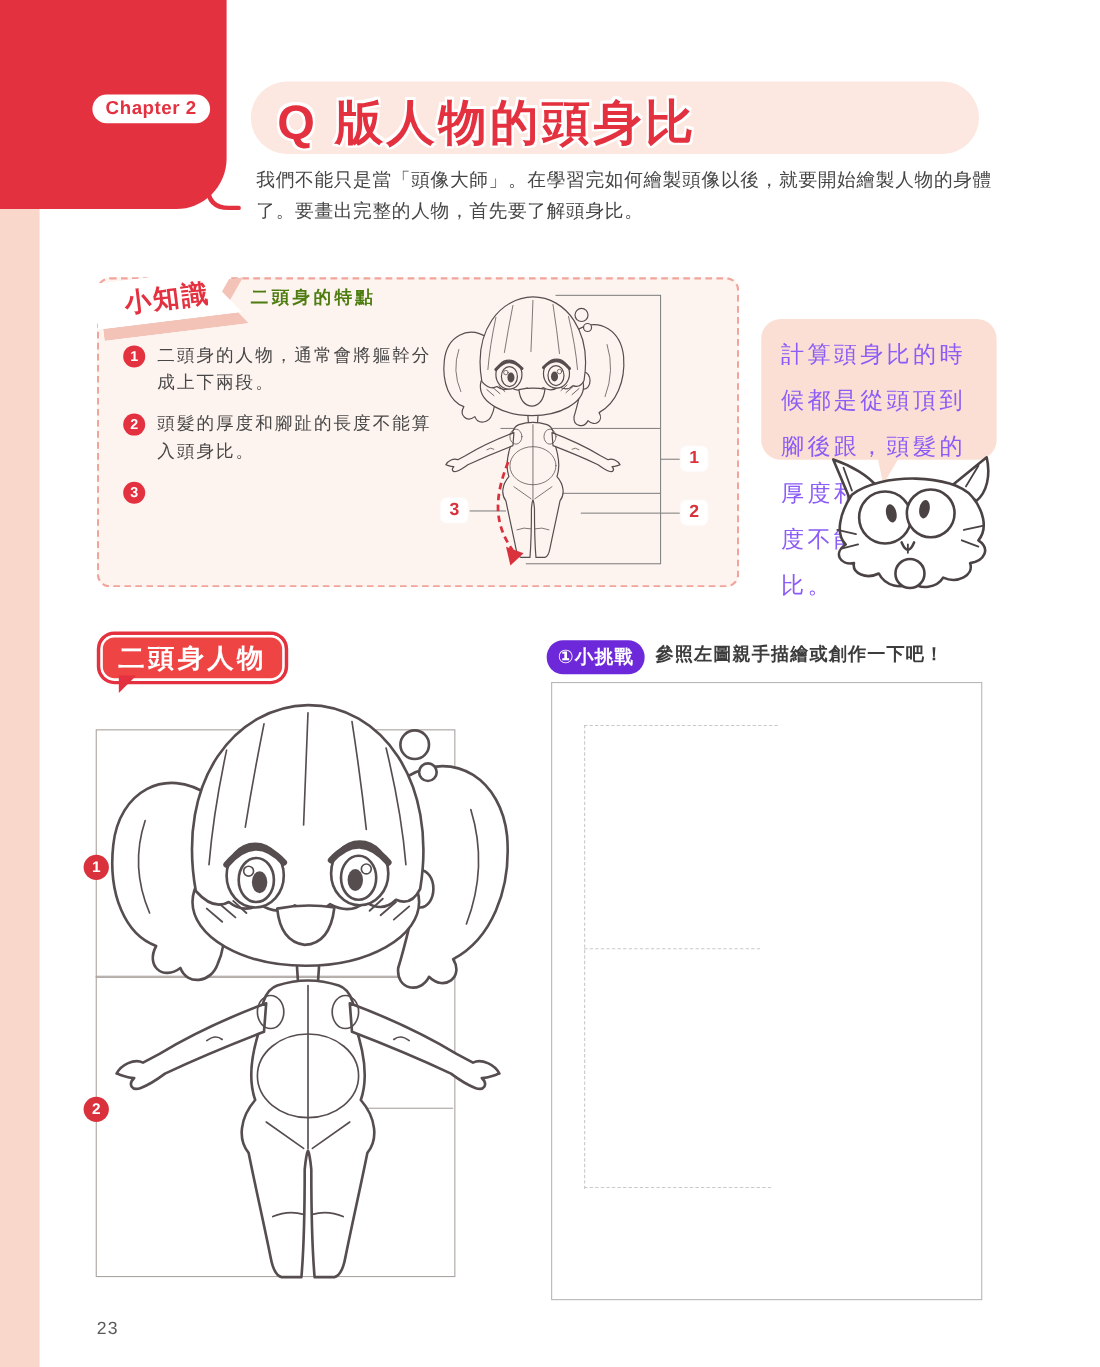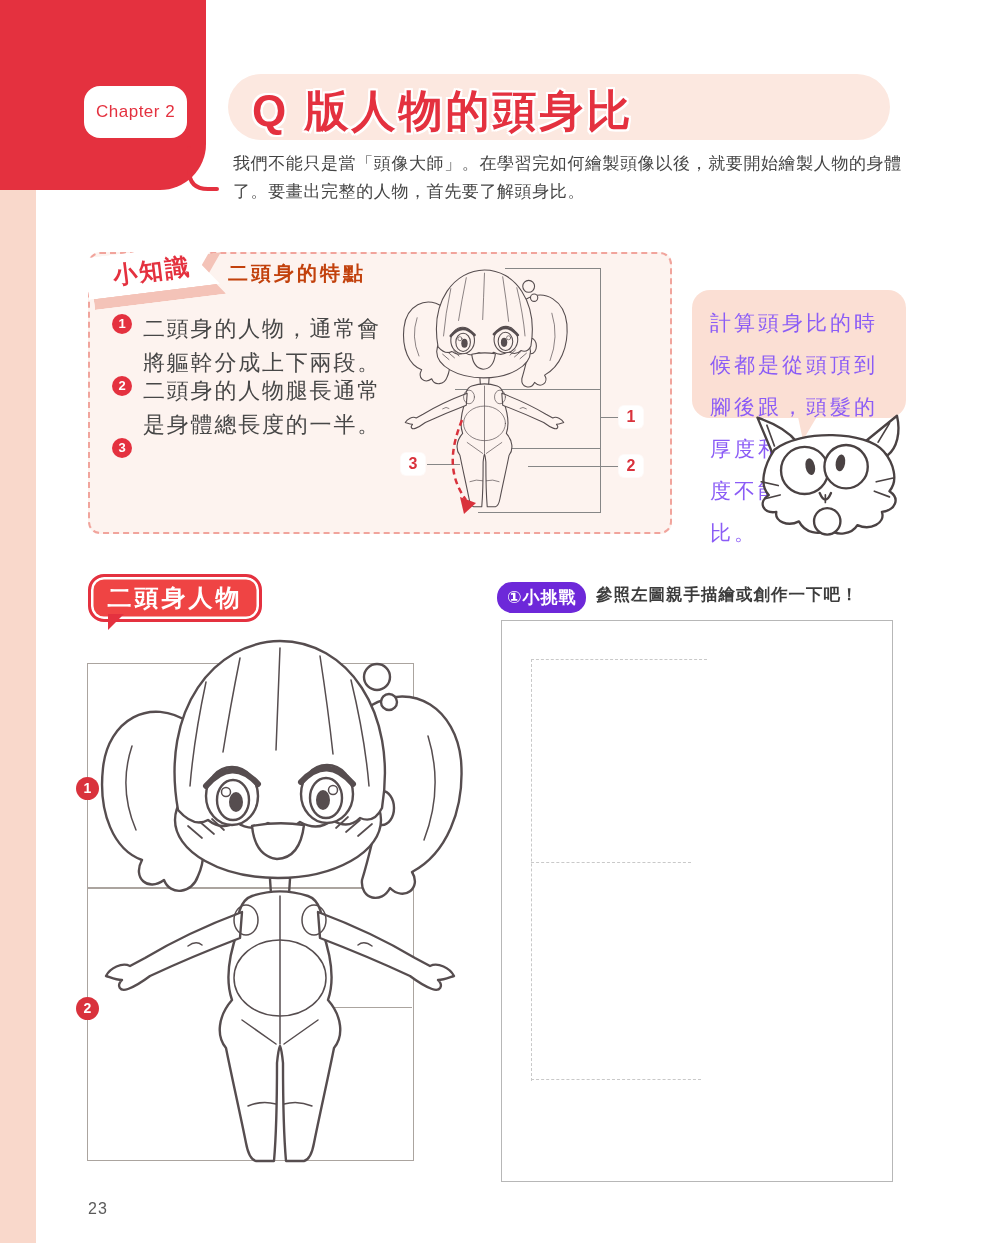--- a/index.html
+++ b/index.html
@@ -5,41 +5,41 @@
   html,body{margin:0;padding:0;background:#fff;}
   #page{
     position:relative;width:1000px;height:1243px;background:#ffffff;overflow:hidden;
     font-family:"Liberation Sans","DejaVu Sans",sans-serif;color:#4a4a4a;
   }
   .abs{position:absolute;}
   
   .left-strip{left:0;top:0;width:36px;height:1243px;background:#f9d8cb;}
   
   .chapter-box{left:0;top:0;width:206px;height:190px;background:#e4313f;border-radius:0 0 46px 0;}
-  .chapter-pill{left:84px;top:86px;background:#fff;color:#e4313f;font-weight:normal;font-size:17px;
-    padding:16px 12px;border-radius:16px;letter-spacing:0.5px;}
+  .chapter-pill{left:84px;top:86px;background:#fff;color:#e4313f;font-weight:bold;font-size:17px;
+    padding:3px 12px;border-radius:16px;letter-spacing:0.5px;}
   .section-num{left:82px;top:108px;color:#fff;font-weight:bold;font-size:56px;letter-spacing:1px;}
   
   .title-banner{left:228px;top:74px;width:662px;height:66px;background:#fce8e0;border-radius:33px;}
   .page-title{left:252px;top:82px;font-size:44px;font-weight:bold;color:#e4313f;letter-spacing:3px;
     text-shadow:2px 0 0 #fff,-2px 0 0 #fff,0 2px 0 #fff,0 -2px 0 #fff,2px 2px 0 #fff,-2px -2px 0 #fff,2px -2px 0 #fff,-2px 2px 0 #fff;}
   .intro{left:233px;top:150px;width:682px;font-size:17px;line-height:1.62;color:#454545;letter-spacing:0.6px;}
   
   .tips-box{left:88px;top:252px;width:580px;height:278px;background:#fdf3ef;border:2px dashed #f1a49c;border-radius:12px;}
   .ribbon-shadow{left:92px;top:260px;width:132px;height:42px;background:#f4c3b8;transform:rotate(-7deg);
     clip-path:polygon(0 0,100% 0,88% 50%,100% 100%,0 100%);}
   .ribbon{left:86px;top:250px;width:132px;height:42px;background:#fff;transform:rotate(-7deg);
     clip-path:polygon(0 0,100% 0,88% 50%,100% 100%,0 100%);
     display:flex;align-items:center;justify-content:center;}
   .ribbon span{color:#e4313f;font-weight:bold;font-size:24px;letter-spacing:2px;}
-  .tips-heading{left:228px;top:260px;font-size:20px;font-weight:bold;color:#c2410c;letter-spacing:3px;}
+  .tips-heading{left:228px;top:260px;font-size:16px;font-weight:bold;color:#4d7c0f;letter-spacing:3px;}
   .tip-item{position:absolute;left:112px;width:290px;display:flex;}
   .tip-num{flex:0 0 20px;width:20px;height:20px;margin-top:2px;border-radius:50%;background:#e4313f;color:#fff;
     font-size:13px;font-weight:bold;text-align:center;line-height:20px;}
-  .tip-text{margin-left:11px;width:252px;font-size:22px;line-height:1.55;letter-spacing:1.8px;color:#474747;}
+  .tip-text{margin-left:11px;width:252px;font-size:16px;line-height:1.55;letter-spacing:1.8px;color:#474747;}
   
   .mline{position:absolute;background:#868686;}
   .flabel{position:absolute;width:24px;height:22px;background:#fff;border-radius:5px;color:#d9323c;
     font-weight:bold;font-size:16px;text-align:center;line-height:22px;box-shadow:0 0 0 1px rgba(255,255,255,.6);}
   
   .bubble{left:692px;top:290px;width:214px;height:128px;background:#fbdfd4;border-radius:18px;}
   .bubble-text{left:710px;top:302px;width:185px;font-size:21px;line-height:2.0;letter-spacing:3px;color:#8b5cf6;}
   .bubble-tail{left:800px;top:412px;width:0;height:0;border-top:26px solid #fbdfd4;border-right:24px solid transparent;transform:rotate(-12deg);}
   
   .sec-badge{left:88px;top:574px;width:168px;height:42px;background:#ef4444;border:3px solid #e4313f;
@@ -154,21 +154,21 @@
     <span>小知識</span>
   </div>
   <div class="abs tips-heading">二頭身的特點</div>
 
   <div class="tip-item" style="top:312px">
     <div class="tip-num">1</div>
     <div class="tip-text">二頭身的人物，通常會將軀幹分成上下兩段。</div>
   </div>
   <div class="tip-item" style="top:374px">
     <div class="tip-num">2</div>
-    <div class="tip-text">二頭身的人物腿長通常是身體總長度的一半。</div>
+    <div class="tip-text">頭髮的厚度和腳趾的長度不能算入頭身比。</div>
   </div>
   <div class="tip-item" style="top:436px">
     <div class="tip-num">3</div>
   </div>
 
   <div class="mline" style="left:505px;top:268px;width:95px;height:1px"></div>
   <div class="mline" style="left:455px;top:389px;width:145px;height:1px"></div>
   <div class="mline" style="left:490px;top:448px;width:110px;height:1px"></div>
   <div class="mline" style="left:478px;top:512px;width:122px;height:1px"></div>
   <div class="mline" style="left:600px;top:268px;width:1px;height:245px"></div>

